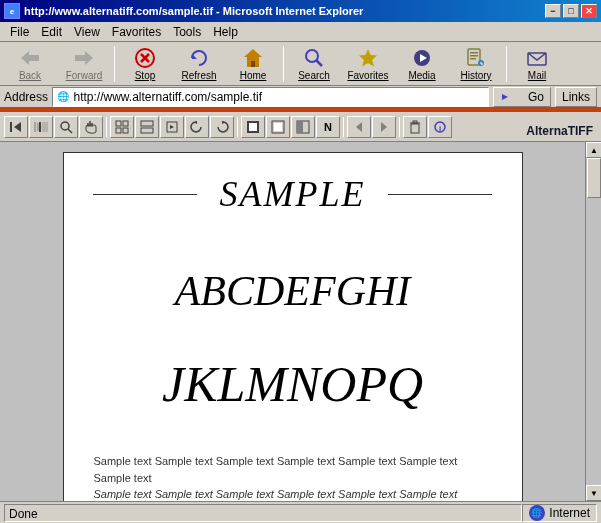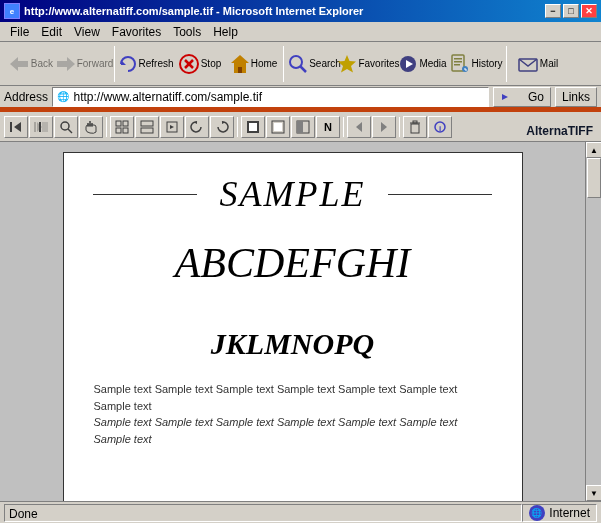--- a/index.html
+++ b/index.html
@@ -47,29 +47,30 @@
       background: #d4d0c8;
       height: 44px;
       display: flex;
       align-items: center;
       padding: 2px 4px;
       gap: 2px;
       border-bottom: 1px solid #808080;
     }
     .toolbar-btn {
       display: flex;
-      flex-direction: row;
+      flex-direction: column;
       align-items: center;
       justify-content: center;
       width: 52px;
       height: 40px;
       cursor: pointer;
       font-size: 10px;
       padding: 2px;
       border: 1px solid transparent;
+      text-decoration: underline;
     }
     .toolbar-btn.disabled { opacity: 0.5; cursor: default; }
     .tb-icon {
       width: 24px; height: 24px;
       display: flex; align-items: center; justify-content: center;
       font-size: 18px;
     }
     .tb-sep {
       width: 1px; height: 36px; background: #808080;
       margin: 0 2px;
@@ -192,36 +193,36 @@
       font-style: italic;
       font-size: 36px;
       font-weight: normal;
       letter-spacing: 2px;
       border-bottom: none;
       width: 100%;
       display: flex;
       align-items: center;
       justify-content: flex-end;
       gap: 23px;
-      margin-bottom: 24px;
+      margin-bottom: 52px;
     }
     .doc-title-line { flex: 1; height: 1px; background: #333; }
     .doc-abc {
       font-family: 'Times New Roman', Times, serif;
       font-style: italic;
       font-size: 42px;
       font-weight: normal;
       margin-bottom: 40px;
     }
     .doc-jkl {
       font-family: 'Times New Roman', Times, serif;
       font-style: italic;
-      font-size: 30px;
-      font-weight: bold;
-      margin-bottom: 20px;
+      font-size: 50px;
+      font-weight: normal;
+      margin-bottom: 40px;
     }
     .doc-sample-text {
       font-family: Arial, sans-serif;
       font-size: 11px;
       color: #333;
       width: 100%;
       text-align: left;
       line-height: 1.5;
     }
     .doc-sample-italic {
@@ -296,35 +297,35 @@
       <svg width="22" height="22" viewBox="0 0 22 22">
           <polygon points="12,4 20,11 12,18 12,14 2,14 2,8 12,8" fill="#808080"></polygon>
         </svg>
     </div>
     <span>Forward</span>
   </div>
   <div class="tb-sep"></div>
   <div class="toolbar-btn">
     <div class="tb-icon">
       <svg width="22" height="22" viewBox="0 0 22 22">
-          <path d="M4,11 A7,7 0 1,1 11,18" fill="none" stroke="#4040c0" stroke-width="2"></path>
-          <polygon points="4,7 4,12 9,12" fill="#4040c0"></polygon>
-        </svg>
-    </div>
-    <span>Refresh</span>
-  </div>
-  <div class="toolbar-btn">
-    <div class="tb-icon">
-      <svg width="22" height="22" viewBox="0 0 22 22">
           <circle cx="11" cy="11" r="9" fill="none" stroke="#c00" stroke-width="2"></circle>
           <line x1="7" y1="7" x2="15" y2="15" stroke="#c00" stroke-width="2.5"></line>
           <line x1="15" y1="7" x2="7" y2="15" stroke="#c00" stroke-width="2.5"></line>
         </svg>
     </div>
     <span>Stop</span>
+  </div>
+  <div class="toolbar-btn">
+    <div class="tb-icon">
+      <svg width="22" height="22" viewBox="0 0 22 22">
+          <path d="M4,11 A7,7 0 1,1 11,18" fill="none" stroke="#4040c0" stroke-width="2"></path>
+          <polygon points="4,7 4,12 9,12" fill="#4040c0"></polygon>
+        </svg>
+    </div>
+    <span>Refresh</span>
   </div>
   <div class="toolbar-btn">
     <div class="tb-icon">
       <svg width="22" height="22" viewBox="0 0 22 22">
           <polygon points="11,2 2,10 5,10 5,20 9,20 9,14 13,14 13,20 17,20 17,10 20,10" fill="#c08000"></polygon>
           <rect x="9" y="14" width="4" height="6" fill="#804000"></rect>
         </svg>
     </div>
     <span>Home</span>
   </div>

